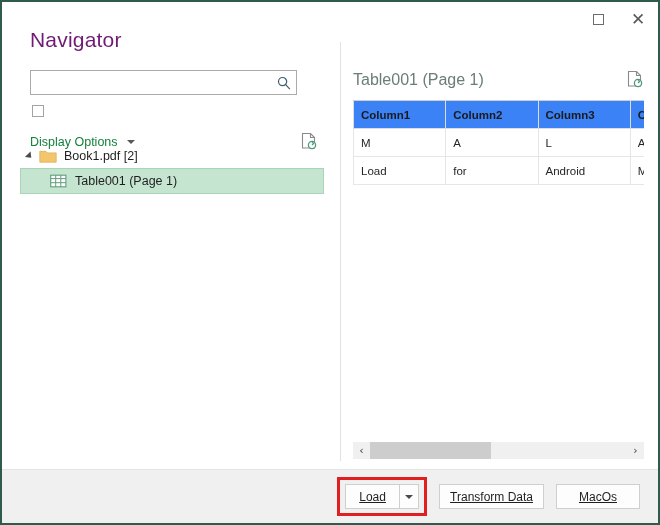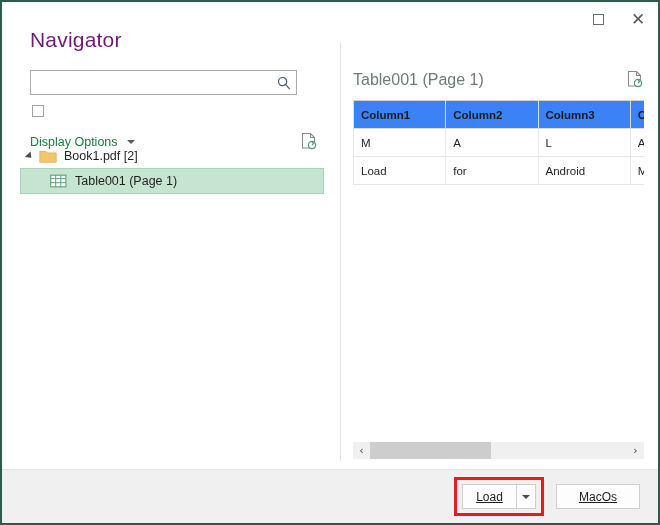--- a/index.html
+++ b/index.html
@@ -486,17 +486,18 @@
 
     <div class="load-highlight">
       <div class="split">
         <div class="btn main-part">Load</div>
         <div class="btn arrow-part">
           <span class="dncaret"></span>
         </div>
       </div>
     </div>
 
+    <div class="btn">Transform Data</div>
 
     <div class="btn">MacOs</div>
   </div>
 
 </div>
 
 </body></html>

